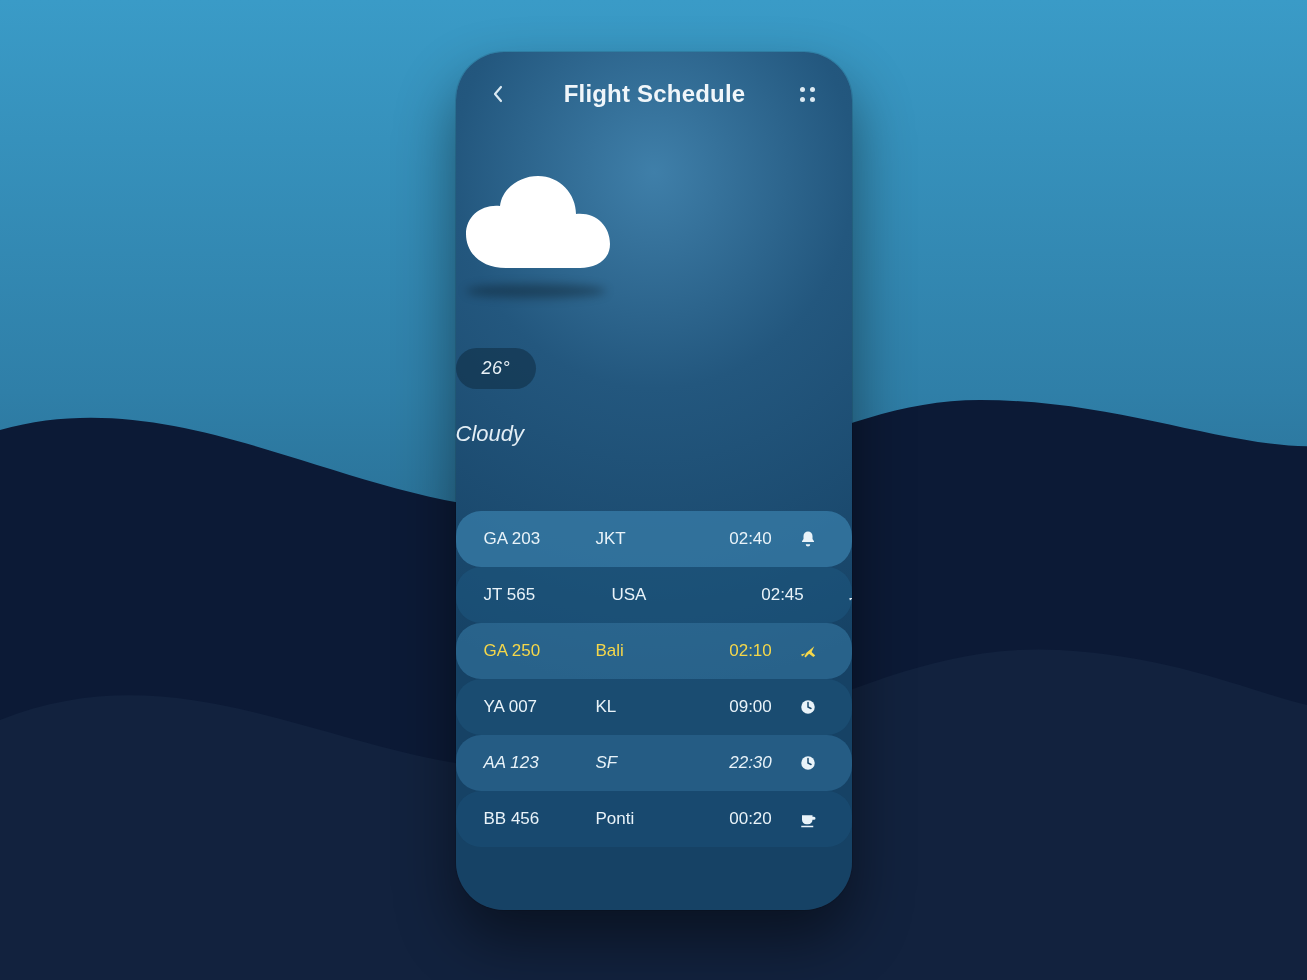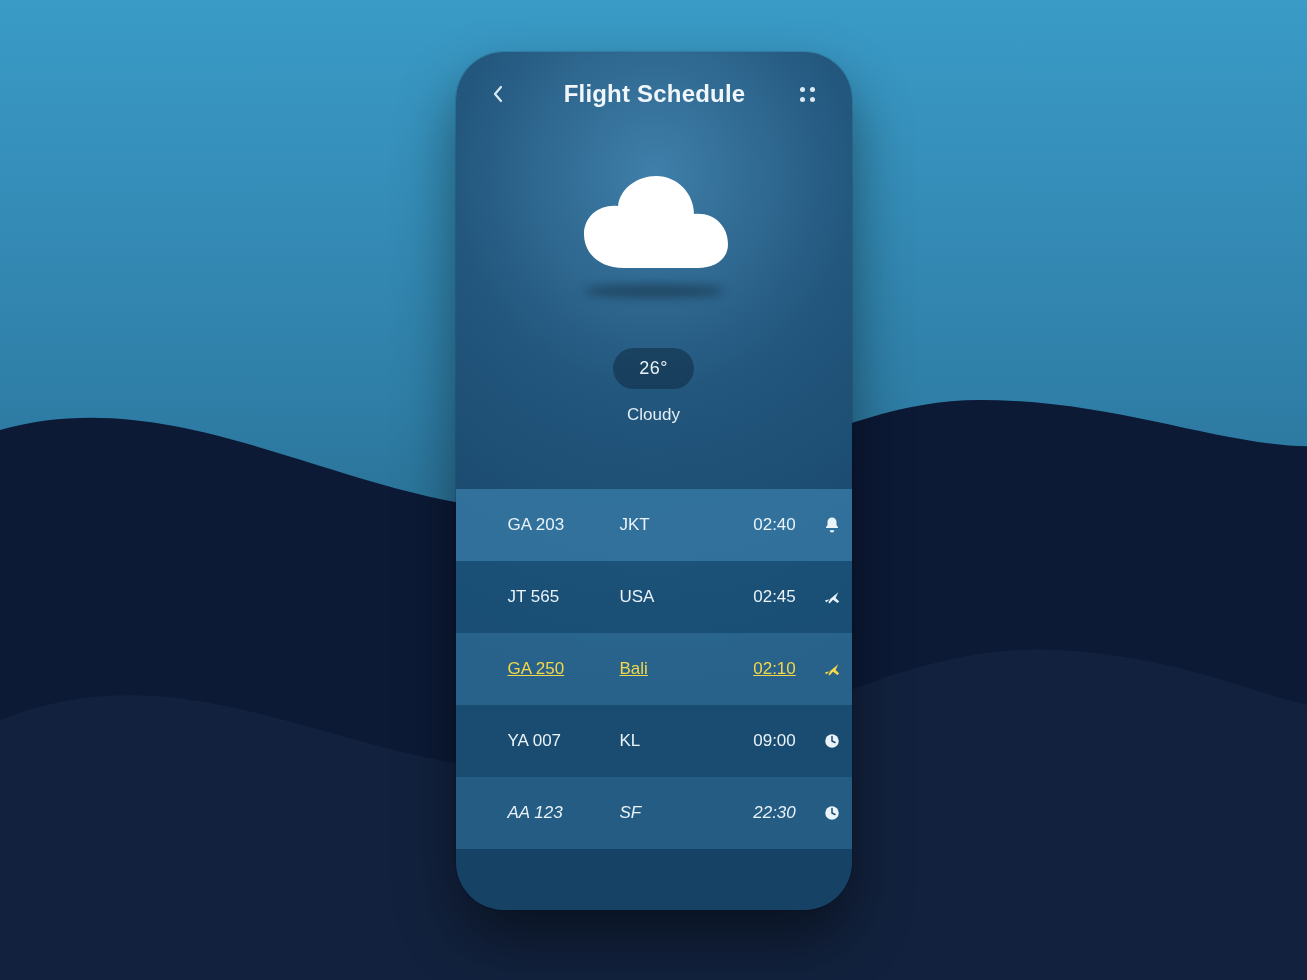--- a/index.html
+++ b/index.html
@@ -68,21 +68,22 @@
   }
   .more span {
     width: 5px; height: 5px;
     background:#dbe9f2;
     border-radius: 50%;
   }
   .weather {
     margin-top: 64px;
     display: flex;
     flex-direction: column;
-    align-items: center;
+    align-items: flex-start;
+    font-style: italic;
   }
   .cloud-wrap {
     position: relative;
     width: 160px;
     height: 120px;
   }
   .cloud-shadow {
     position: absolute;
     left: 50%;
     bottom: -6px;
@@ -100,43 +101,44 @@
   .temp-badge {
     margin-top: 56px;
     background: rgba(14, 44, 66, 0.55);
     padding: 10px 26px;
     border-radius: 24px;
     font-size: 18px;
     font-weight: 500;
     letter-spacing: 0.5px;
   }
   .condition {
-    margin-top: 16px;
-    font-size: 17px;
+    margin-top: 32px;
+    font-size: 22px;
     font-weight: 400;
     color: #e3eef5;
   }
   .flights {
     margin-top: 64px;
     width: 100%;
   }
   .row {
     display: grid;
     grid-template-columns: 112px 112px 86px 28px;
     align-items: center;
-    padding: 0 52px;
-    height: 72px;
+    padding: 0 28px;
+    height: 56px;
     font-size: 17px;
     font-weight: 400;
     color: #e9f3f9;
     cursor: pointer;
+    border-radius: 25px;
   }
   .row.alt0 { background: rgba(56, 125, 170, 0.75); }
-  .row.alt1 { background: rgba(30, 88, 128, 0.55); }
-  .row.alt2 { background: rgba(56, 125, 170, 0.55); text-decoration: underline; }
+  .row.alt1 { background: rgba(30, 88, 128, 0.55); gap: 16px; }
+  .row.alt2 { background: rgba(56, 125, 170, 0.55); }
   .row.alt3 { background: rgba(30, 88, 128, 0.45); }
   .row.alt4 { background: rgba(56, 125, 170, 0.45); font-style: italic; }
   .row.alt5 { background: rgba(30, 88, 128, 0.38); }
   .row.highlight { color: #f5d74a; }
   .row .time { text-align: center; }
   .row .status-icon {
     display: flex;
     align-items: center;
     justify-content: center;
   }
@@ -226,15 +228,25 @@
         <span>AA 123</span>
         <span>SF</span>
         <span class="time">22:30</span>
         <span class="status-icon">
           <svg width="18" height="18" viewBox="0 0 24 24">
             <circle cx="12" cy="12" r="9" fill="#e9f3f9"></circle>
             <path d="M12 6v6l4 2" stroke="#1a4a6e" stroke-width="2" fill="none" stroke-linecap="round"></path>
           </svg>
         </span>
       </div>
+      <div class="row alt5">
+        <span>BB 456</span>
+        <span>Ponti</span>
+        <span class="time">00:20</span>
+        <span class="status-icon">
+          <svg width="18" height="18" viewBox="0 0 24 24">
+            <path fill="#e9f3f9" d="M4 7h14v6a6 6 0 0 1-6 6h-2a6 6 0 0 1-6-6V7zm14 2h2a2 2 0 0 1 0 4h-2V9zM3 21h16v2H3z"></path>
+          </svg>
+        </span>
+      </div>
     </div>
 
 </div>
 
 </body></html>

